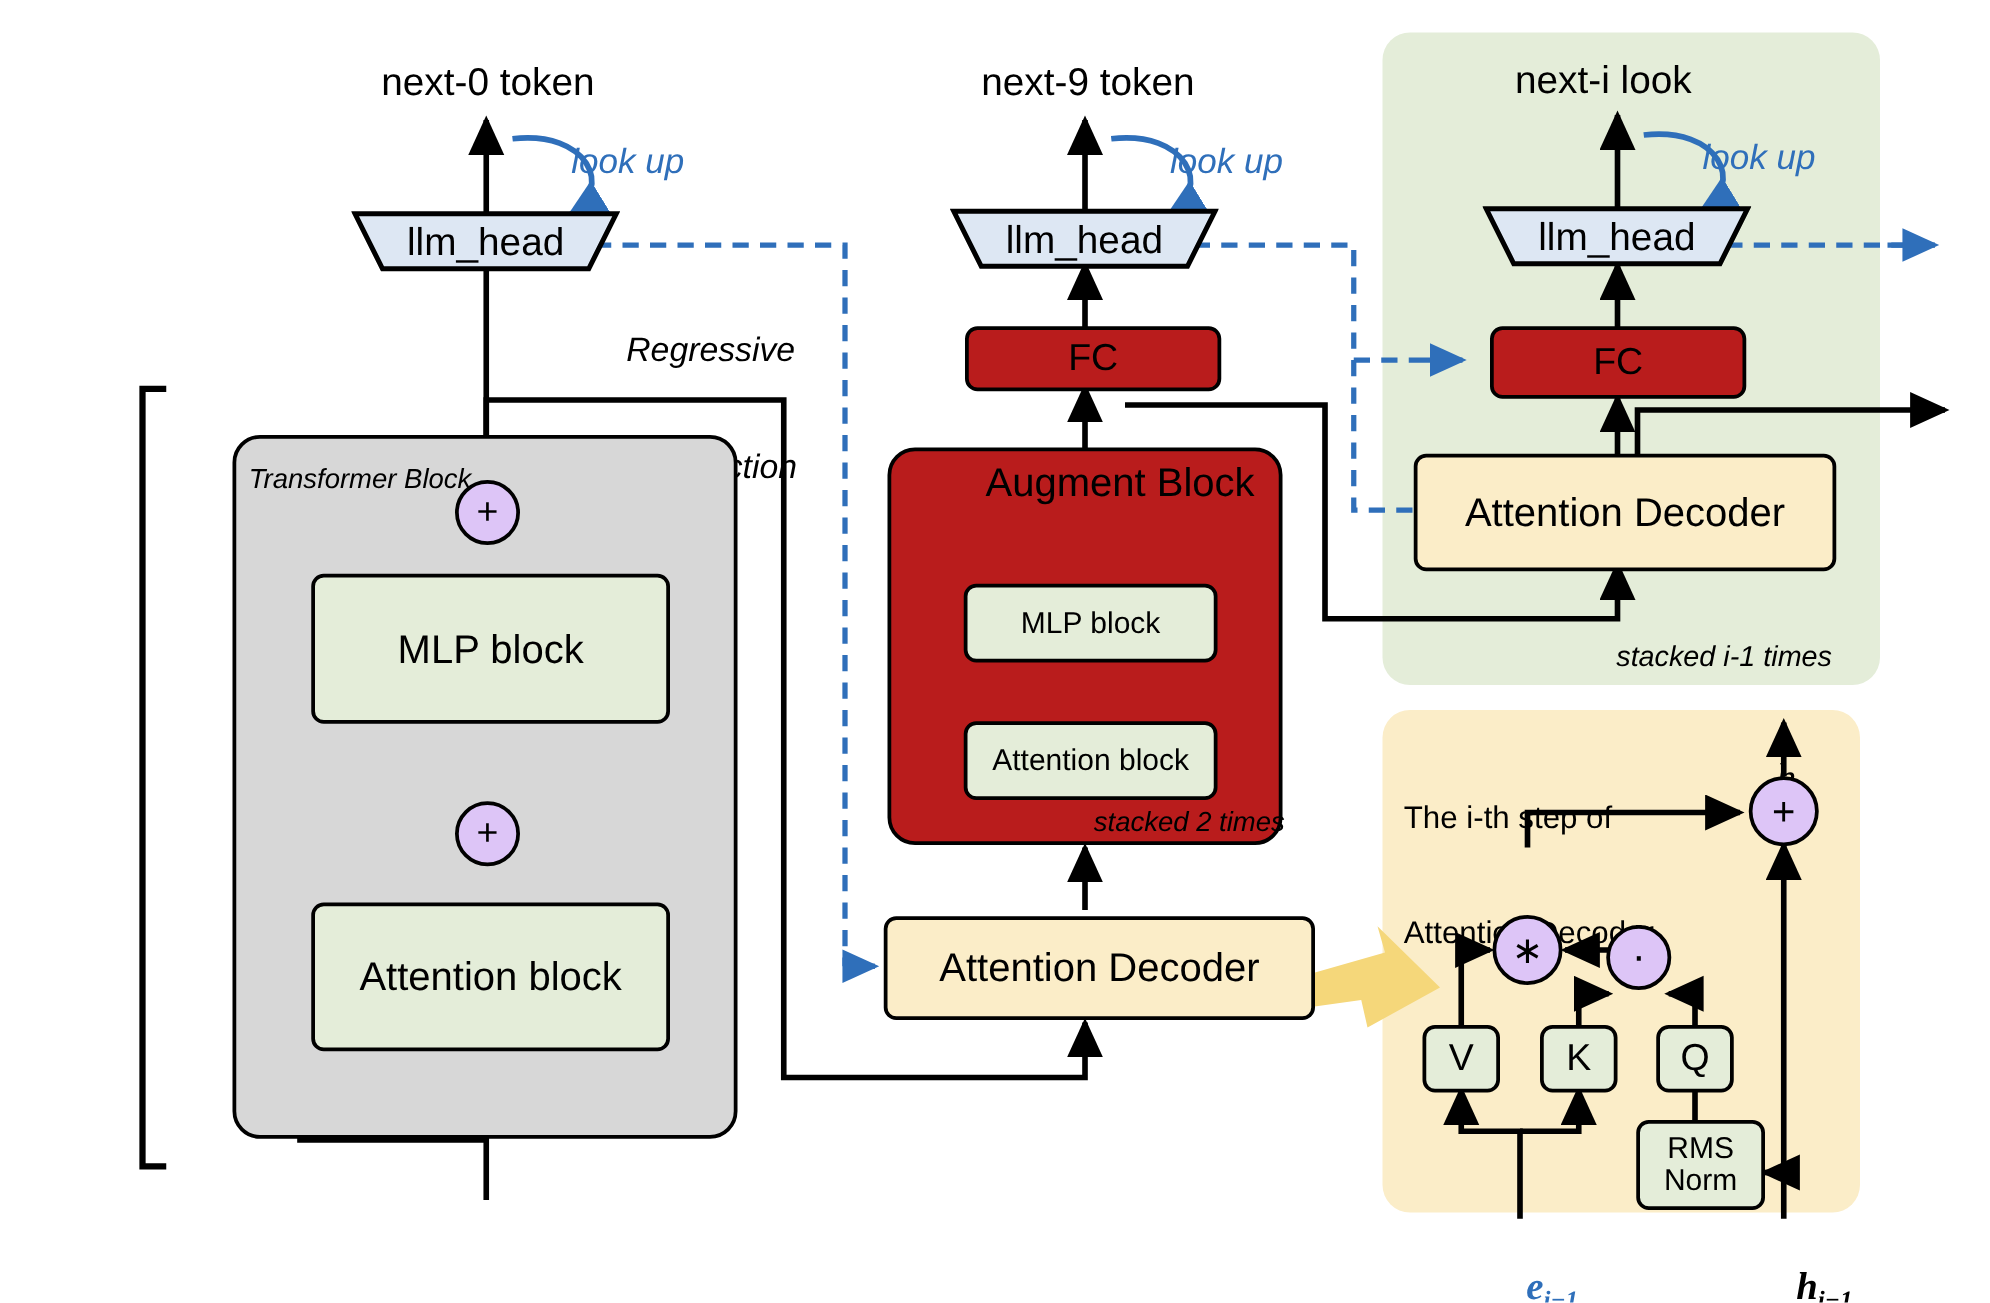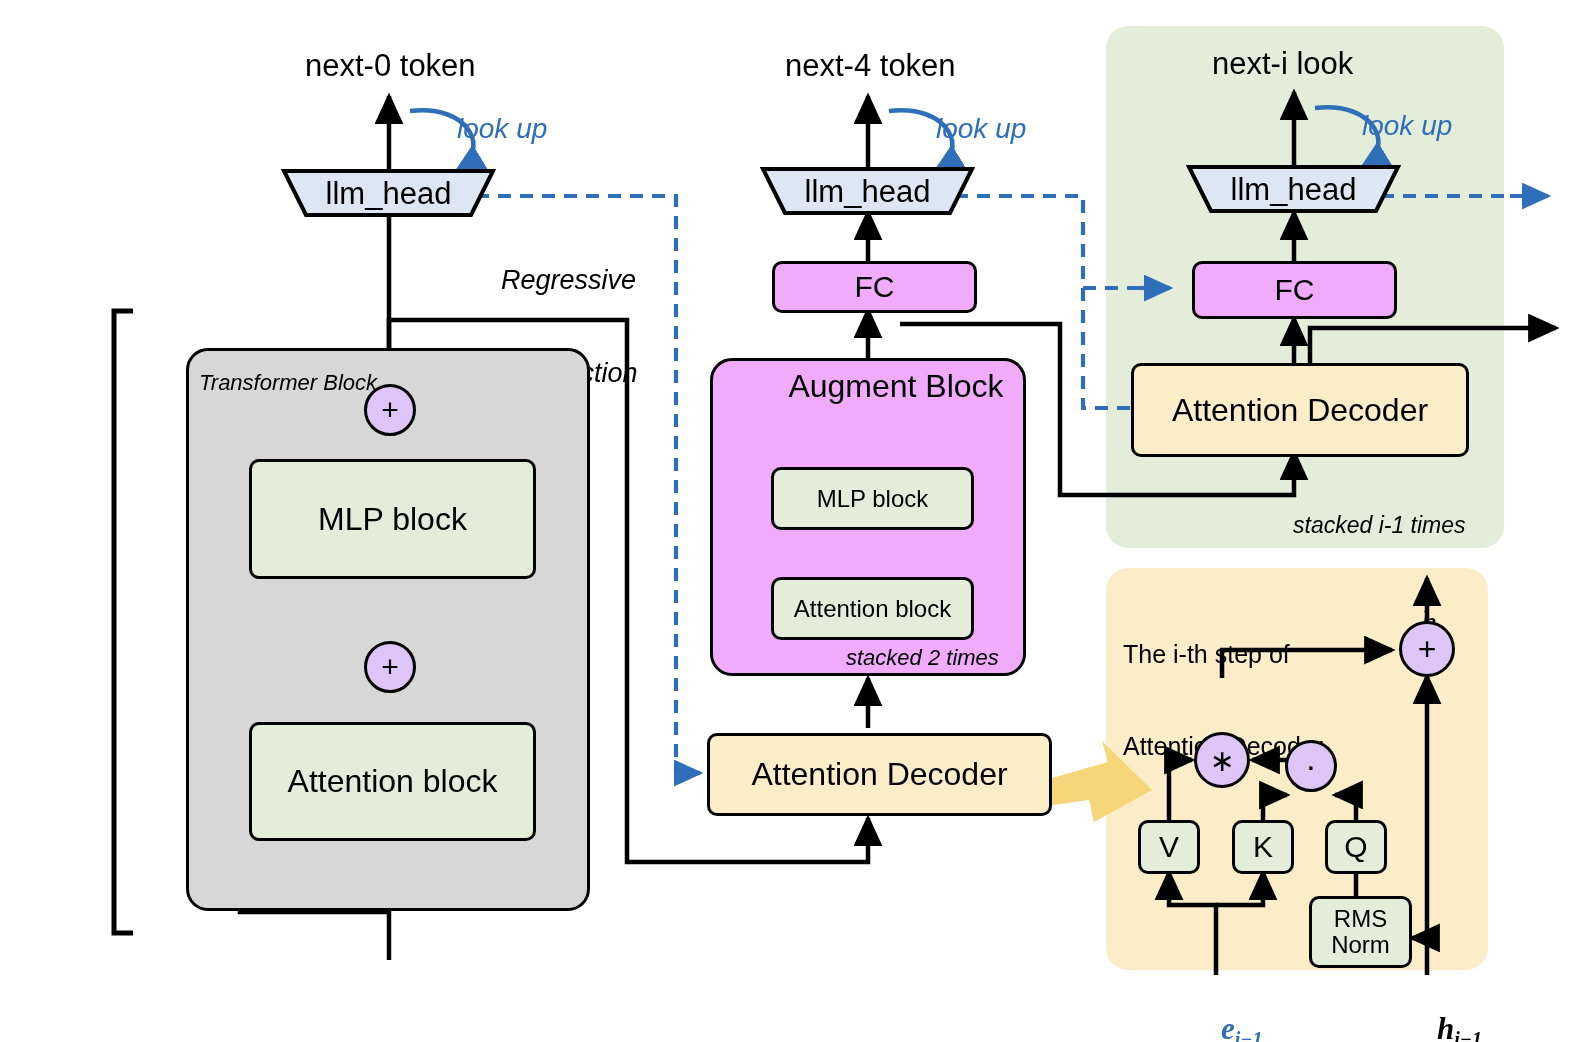--- a/index.html
+++ b/index.html
@@ -6,21 +6,21 @@
   body{width:1592px;height:1042px;position:relative;overflow:hidden;
        font-family:"Liberation Sans","DejaVu Sans",sans-serif;color:#000;}
   #stage{position:absolute;left:0;top:0;width:1592px;height:1042px;padding-left:48px;}
   svg#wires{position:absolute;left:0;top:0;width:1592px;height:1042px;}
   .node{position:absolute;box-sizing:border-box;display:flex;align-items:center;
         justify-content:center;border:3px solid #000;text-align:center;}
   .panel{position:absolute;box-sizing:border-box;}
   .lbl{position:absolute;white-space:pre;}
   .green{background:#e4edd9;}
   .gray{background:#d7d7d7;}
-  .peach{background:#f0abfc;}
+  .peach{background:#b91c1c;}
   .yellow{background:#fbedc8;}
   .r10{border-radius:10px;}
   .r22{border-radius:22px;}
   .circ{position:absolute;box-sizing:border-box;border:3px solid #000;border-radius:50%;
         display:flex;align-items:center;justify-content:center;background:#ddc5f7;}
   .ital{font-style:italic;}
   .bluetxt{color:#2f6fba;}
   .mathi{font-family:"Liberation Serif","DejaVu Serif",serif;font-style:italic;}
 </style>
 </head>
@@ -165,40 +165,40 @@
   <div class="node gray r22" style="left:186px;top:348px;width:404px;height:563px;"></div>
   <div class="lbl ital" style="left:199px;top:370px;font-size:22px;">Transformer Block</div>
 
   <div class="node green r10" style="left:249px;top:459px;width:287px;height:120px;font-size:32px;">MLP block</div>
 
   <div class="node green r10" style="left:249px;top:722px;width:287px;height:119px;font-size:32px;">Attention block</div>
 
   <div class="circ" style="left:364px;top:384px;width:52px;height:52px;font-size:30px;">+</div>
   <div class="circ" style="left:364px;top:641px;width:52px;height:52px;font-size:30px;">+</div>
 
-  <div class="lbl" style="left:785px;top:48px;font-size:31px;">next-4 token</div>
+  <div class="lbl" style="left:785px;top:48px;font-size:31px;">next-9 token</div>
   <div class="lbl ital bluetxt" style="left:936px;top:113px;font-size:28px;">look up</div>
 
   <div class="panel" style="left:760px;top:166px;width:215px;height:50px;">
     <svg width="215" height="50" viewBox="0 0 215 50">
       <polygon points="3,3 212,3 190,47 25,47" fill="#dde7f3" stroke="#000" stroke-width="4"></polygon>
     </svg>
     <div class="lbl" style="left:0;top:8px;width:215px;text-align:center;font-size:31px;">llm_head</div>
   </div>
 
   <div class="node peach r10" style="left:772px;top:261px;width:205px;height:52px;font-size:30px;">FC</div>
 
   <div class="node peach r22" style="left:710px;top:358px;width:316px;height:318px;"></div>
   <div class="lbl" style="left:710px;top:368px;width:372px;text-align:center;font-size:32px;">Augment Block</div>
 
   <div class="node green r10" style="left:771px;top:467px;width:203px;height:63px;font-size:24px;">MLP block</div>
 
   <div class="node green r10" style="left:771px;top:577px;width:203px;height:63px;font-size:24px;">Attention block</div>
 
-  <div class="lbl ital" style="left:846px;top:645px;font-size:22px;text-align:right;">stacked 2 times</div>
+  <div class="lbl ital" style="left:875px;top:645px;font-size:22px;text-align:right;">stacked 2 times</div>
 
   <div class="node yellow r10" style="left:707px;top:733px;width:345px;height:83px;font-size:32px;">Attention Decoder</div>
 
   <div class="lbl" style="left:1212px;top:46px;font-size:31px;">next-i look</div>
   <div class="lbl ital bluetxt" style="left:1362px;top:110px;font-size:28px;">look up</div>
 
   <div class="panel" style="left:1186px;top:164px;width:215px;height:50px;">
     <svg width="215" height="50" viewBox="0 0 215 50">
       <polygon points="3,3 212,3 190,47 25,47" fill="#dde7f3" stroke="#000" stroke-width="4"></polygon>
     </svg>

